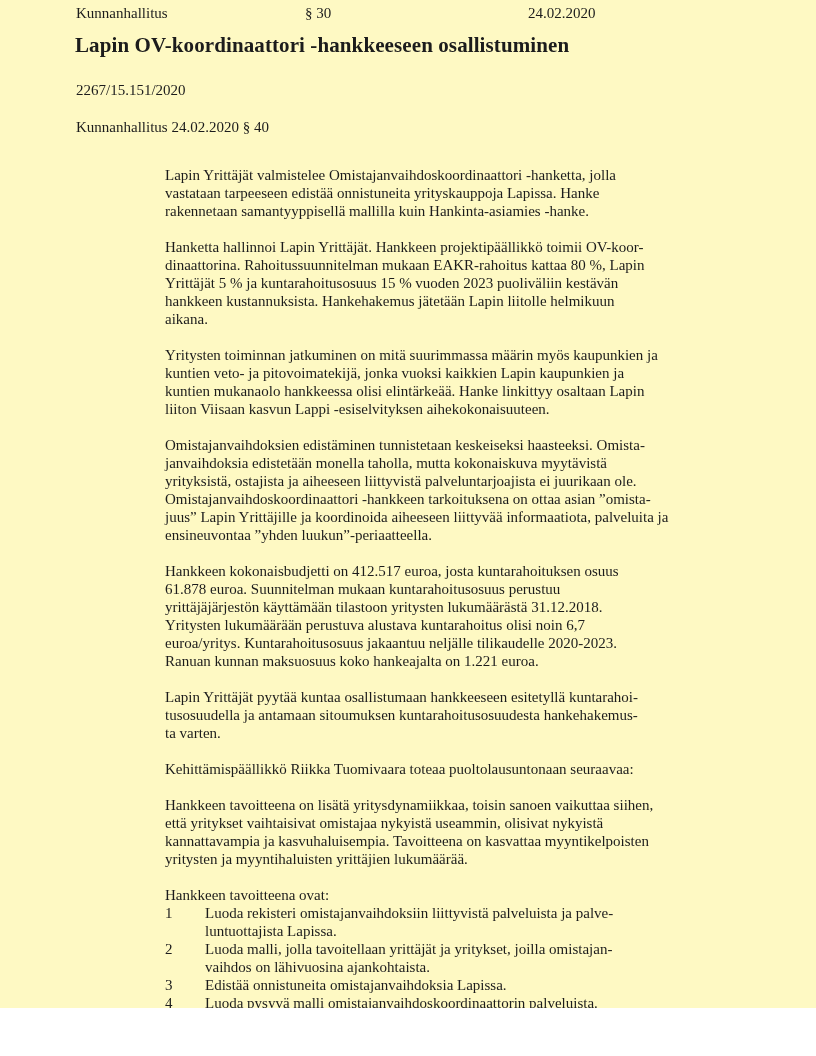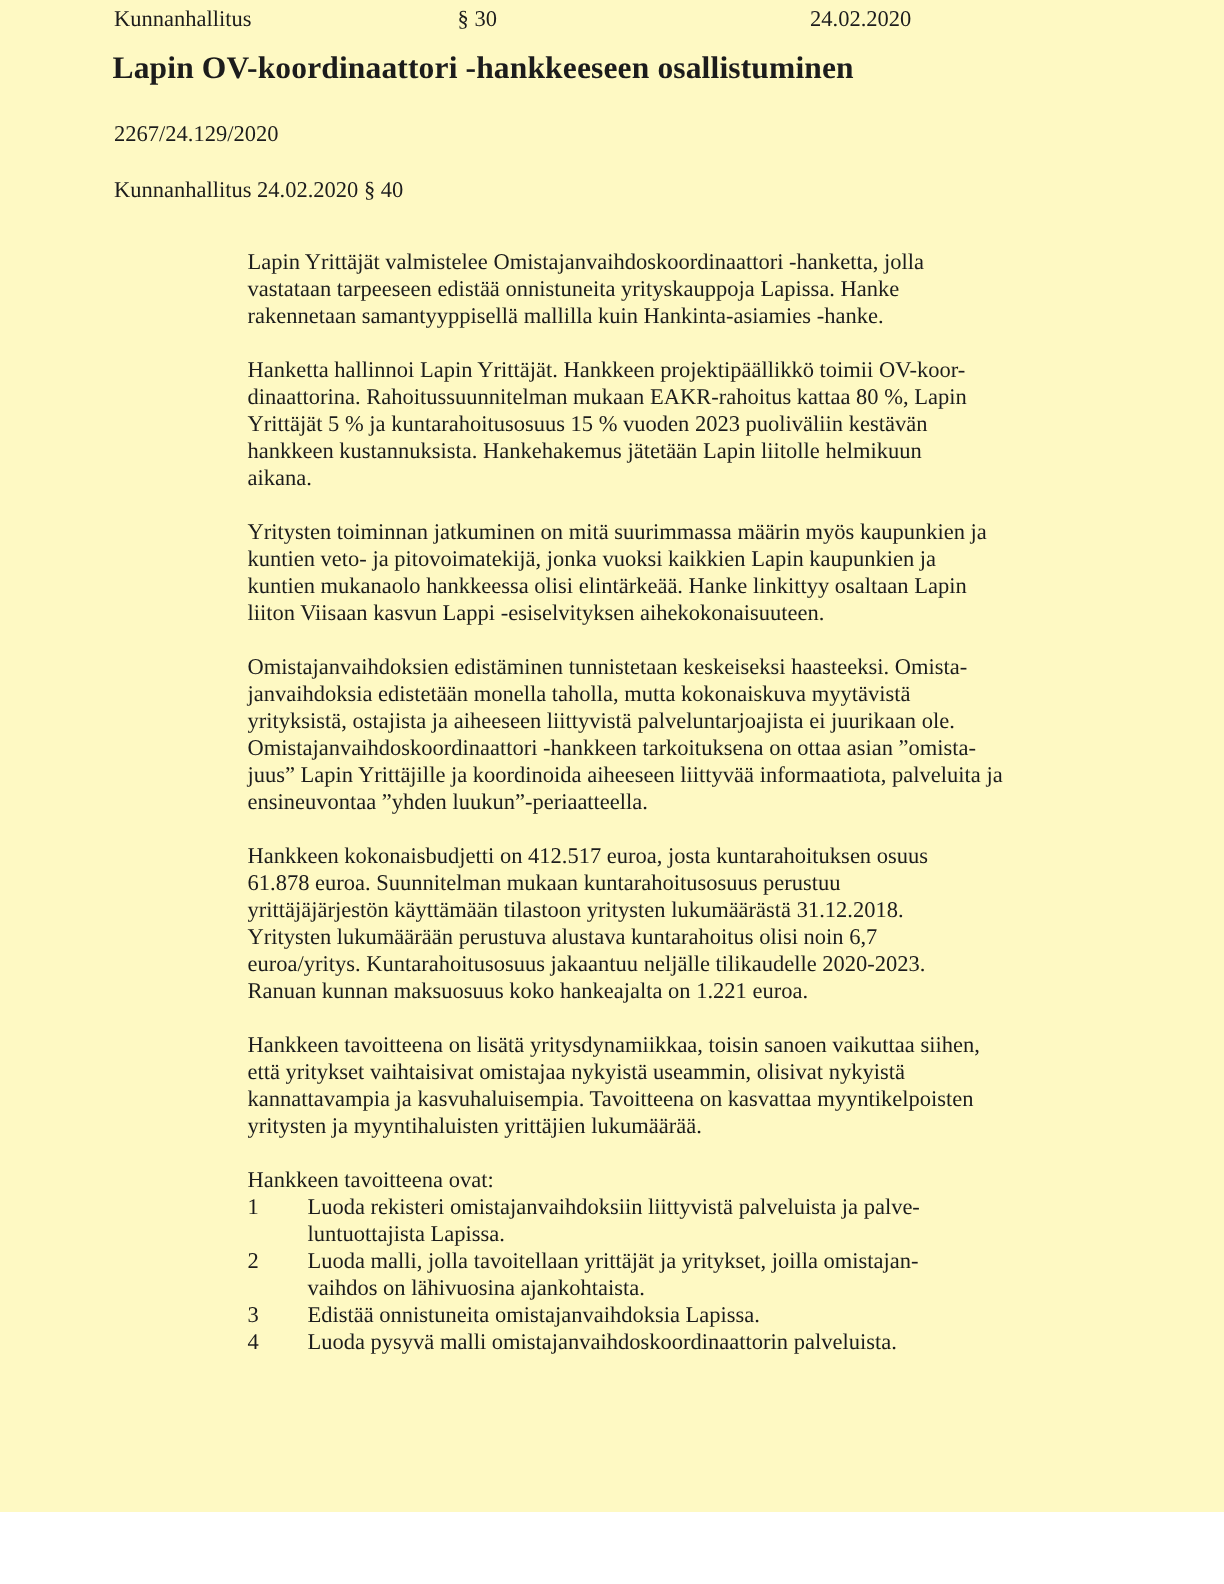--- a/index.html
+++ b/index.html
@@ -20,21 +20,21 @@
   }
   .header-row {
     position: absolute;
     top: 4px;
     left: 76px;
     width: 680px;
     height: 18px;
   }
   .header-org     { position: absolute; left: 0; }
   .header-section { position: absolute; left: 229px; }
-  .header-date    { position: absolute; left: 464px; }
+  .header-date    { position: absolute; left: 452px; }
 
   .doc-title {
     position: absolute;
     top: 36px;
     left: 75px;
     font-size: 21px;
     font-weight: bold;
     letter-spacing: 0.1px;
   }
   .case-number {
@@ -78,21 +78,21 @@
 <div class="page">
 
   <div class="header-row">
     <span class="header-org">Kunnanhallitus</span>
     <span class="header-section">§ 30</span>
     <span class="header-date">24.02.2020</span>
   </div>
 
   <div class="doc-title">Lapin OV-koordinaattori -hankkeeseen osallistuminen</div>
 
-  <div class="case-number">2267/24.129/2020</div>
+  <div class="case-number">2267/15.151/2020</div>
 
   <div class="decision-heading">Kunnanhallitus 24.02.2020 § 40</div>
 
   <div class="body-content">
     <p>Lapin Yrittäjät valmistelee Omistajanvaihdoskoordinaattori -hanketta, jolla
 vastataan tarpeeseen edistää onnistuneita yrityskauppoja Lapissa. Hanke
 rakennetaan samantyyppisellä mallilla kuin Hankinta-asiamies -hanke.</p>
     <p>Hanketta hallinnoi Lapin Yrittäjät. Hankkeen projektipäällikkö toimii OV-koor-
 dinaattorina. Rahoitussuunnitelman mukaan EAKR-rahoitus kattaa 80 %, Lapin
 Yrittäjät 5 % ja kuntarahoitusosuus 15 % vuoden 2023 puoliväliin kestävän
@@ -107,20 +107,24 @@
 yrityksistä, ostajista ja aiheeseen liittyvistä palveluntarjoajista ei juurikaan ole.
 Omistajanvaihdoskoordinaattori -hankkeen tarkoituksena on ottaa asian ”omista-
 juus” Lapin Yrittäjille ja koordinoida aiheeseen liittyvää informaatiota, palveluita ja
 ensineuvontaa ”yhden luukun”-periaatteella.</p>
     <p>Hankkeen kokonaisbudjetti on 412.517 euroa, josta kuntarahoituksen osuus
 61.878 euroa. Suunnitelman mukaan kuntarahoitusosuus perustuu
 yrittäjäjärjestön käyttämään tilastoon yritysten lukumäärästä 31.12.2018.
 Yritysten lukumäärään perustuva alustava kuntarahoitus olisi noin 6,7
 euroa/yritys. Kuntarahoitusosuus jakaantuu neljälle tilikaudelle 2020-2023.
 Ranuan kunnan maksuosuus koko hankeajalta on 1.221 euroa.</p>
+    <p>Lapin Yrittäjät pyytää kuntaa osallistumaan hankkeeseen esitetyllä kuntarahoi-
+tusosuudella ja antamaan sitoumuksen kuntarahoitusosuudesta hankehakemus-
+ta varten.</p>
+    <p>Kehittämispäällikkö Riikka Tuomivaara toteaa puoltolausuntonaan seuraavaa:</p>
     <p>Hankkeen tavoitteena on lisätä yritysdynamiikkaa, toisin sanoen vaikuttaa siihen,
 että yritykset vaihtaisivat omistajaa nykyistä useammin, olisivat nykyistä
 kannattavampia ja kasvuhaluisempia. Tavoitteena on kasvattaa myyntikelpoisten
 yritysten ja myyntihaluisten yrittäjien lukumäärää.</p>
 
     <p class="goals-intro">Hankkeen tavoitteena ovat:</p>
 
     <div class="goal-row">
       <span class="goal-num">1</span>
       <span class="goal-text">Luoda rekisteri omistajanvaihdoksiin liittyvistä palveluista ja palve-

